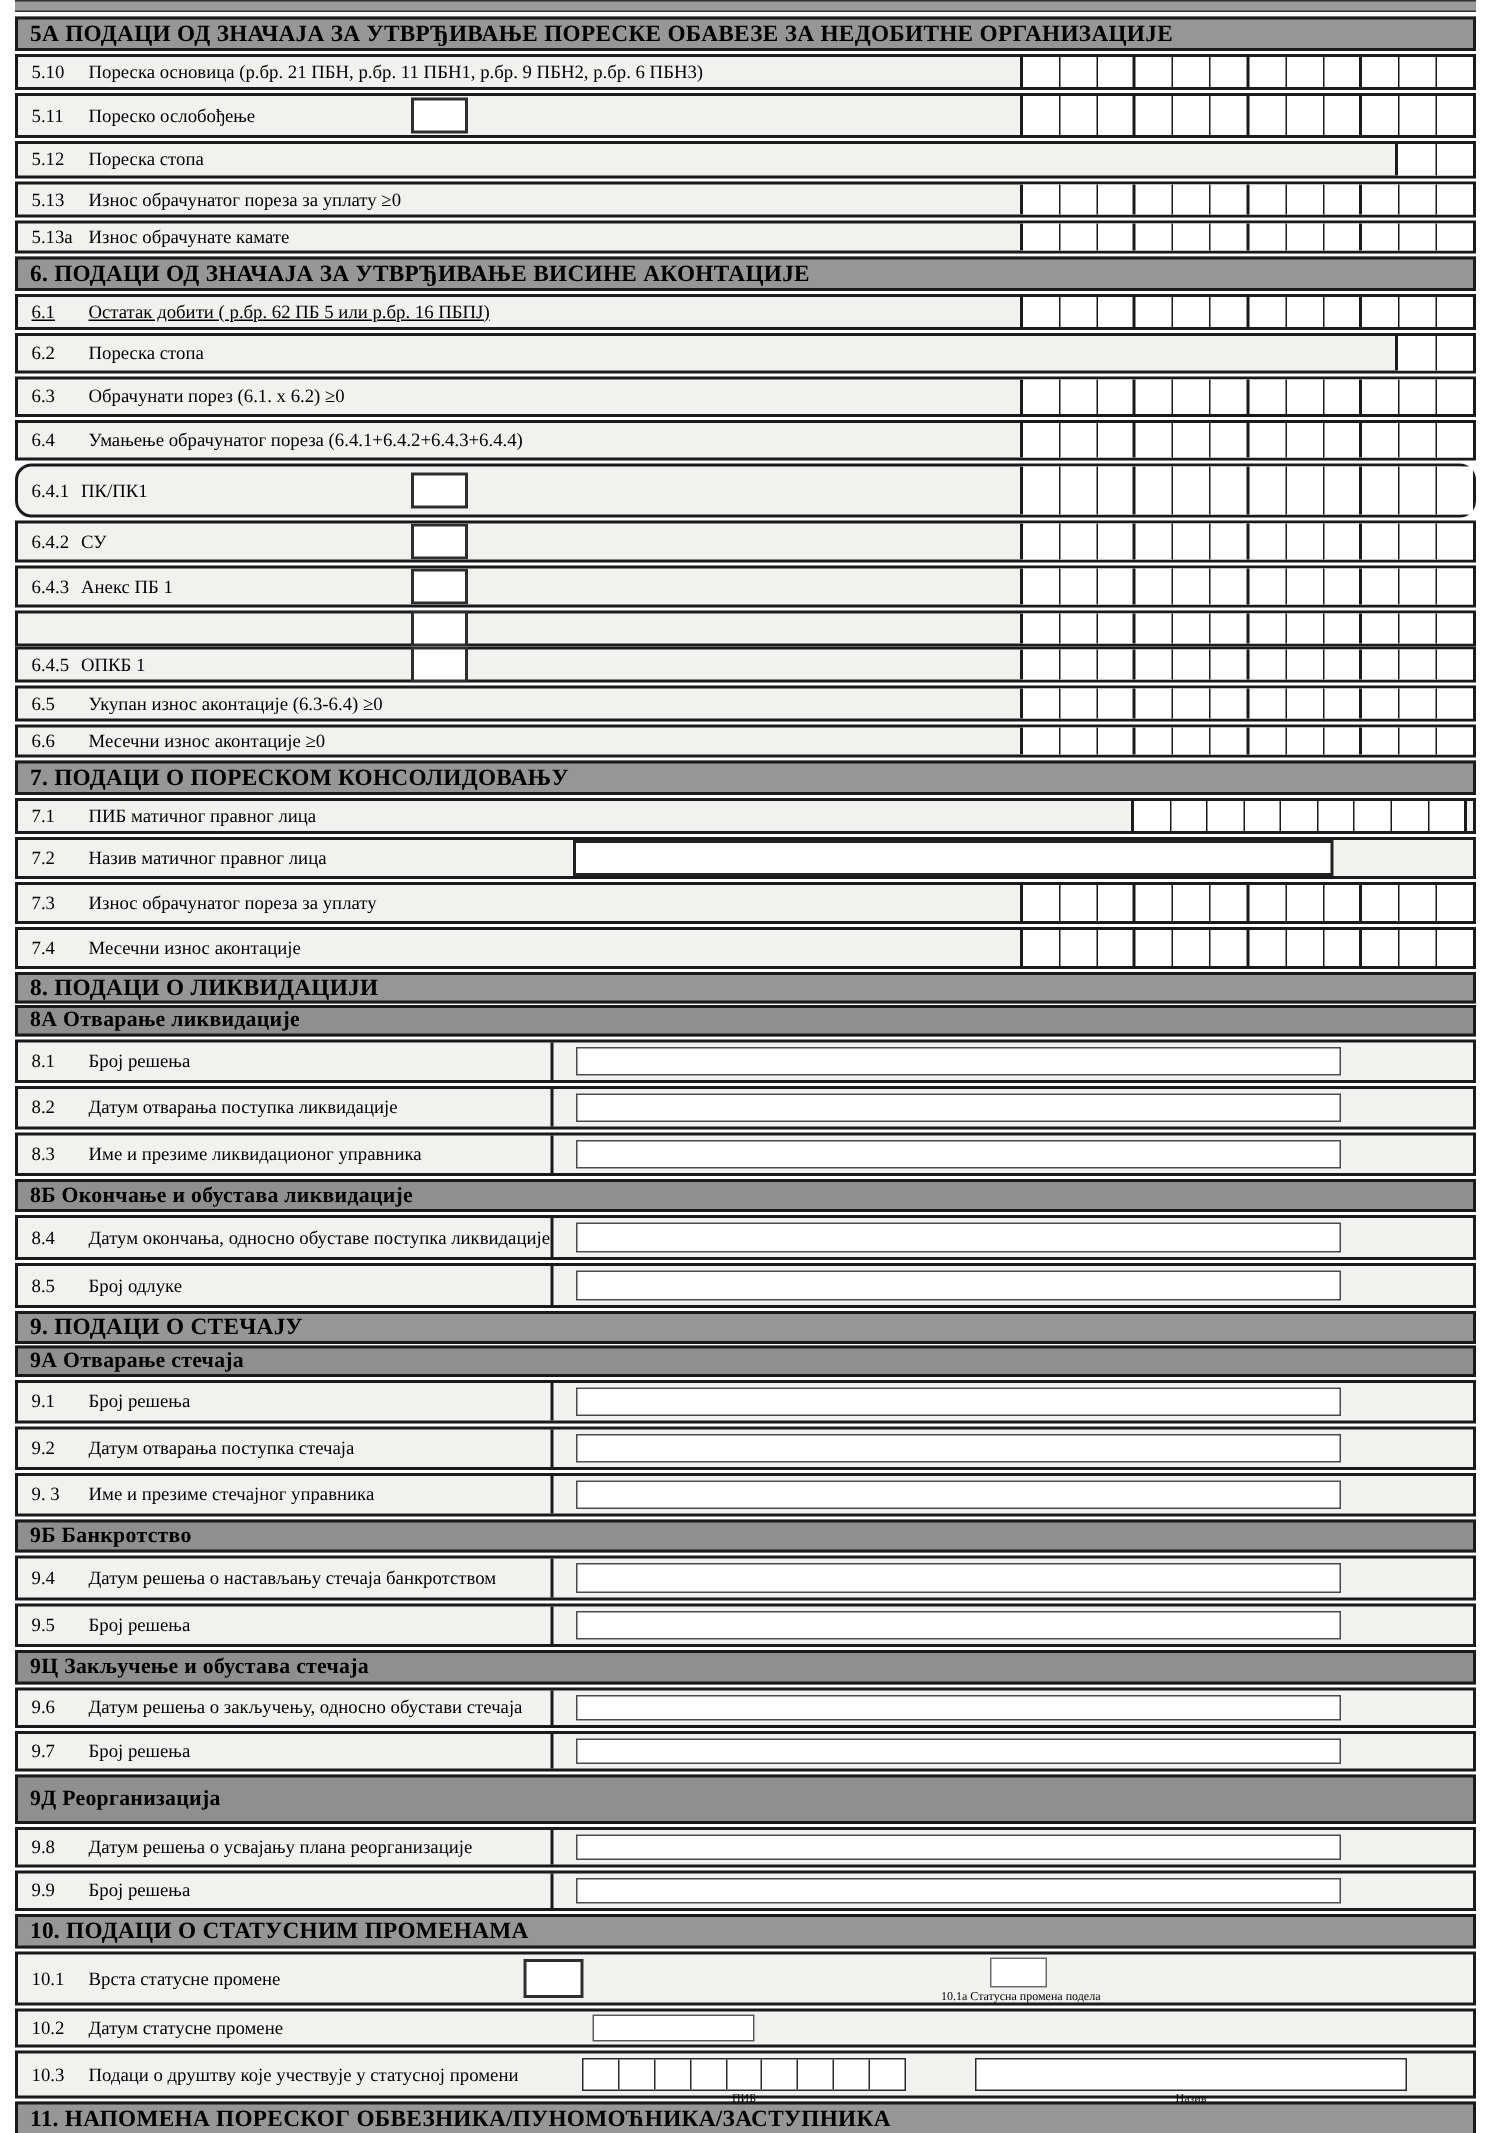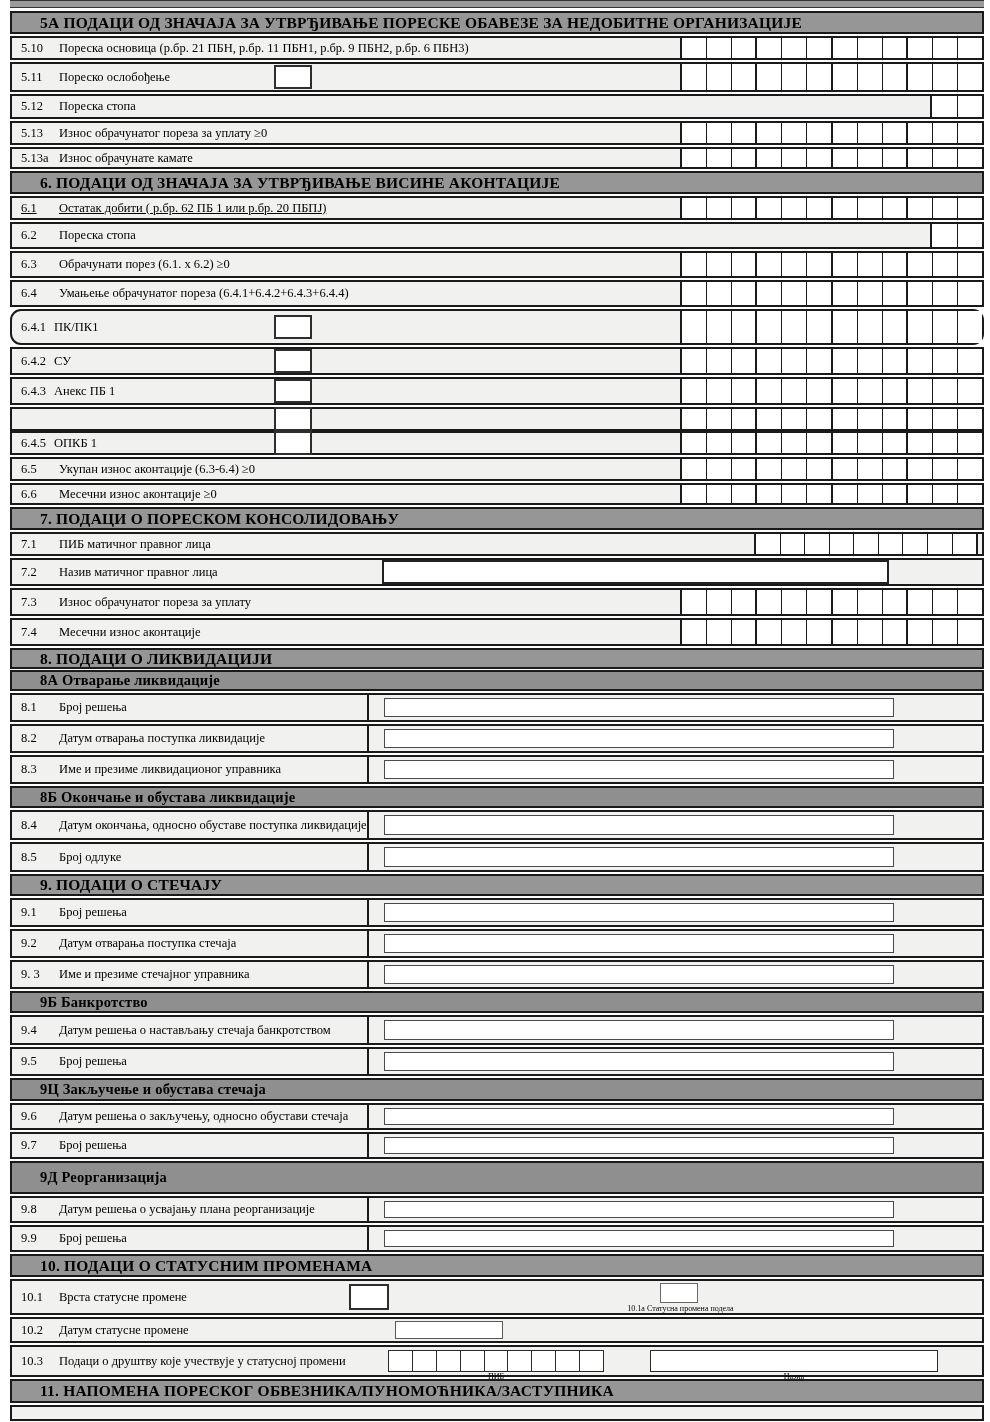--- a/index.html
+++ b/index.html
@@ -5,21 +5,21 @@
   html,body{margin:0;padding:0;}
   body{
     width:990px;height:1422px;background:#ffffff;overflow:hidden;
     font-family:"Liberation Serif","DejaVu Serif",serif;color:#000;
   }
   #top-strip{margin-left:10px;margin-right:6px;height:6px;background:#9b9b9b;
     border-top:1px solid #333;border-bottom:1px solid #333;}
   #form-root{margin-left:10px;margin-right:6px;}
   .hdr{
     background:#969696;border:2px solid #1a1a1a;box-sizing:border-box;
-    display:flex;align-items:center;padding-left:28px;
+    display:flex;align-items:center;padding-left:8px;
     font-weight:bold;font-size:15.5px;letter-spacing:.2px;
   }
   .hdr.sub{font-size:14.5px;background:#8f8f8f;}
   .row{
     position:relative;background:#f1f1ef;border:2px solid #1a1a1a;box-sizing:border-box;
   }
   .lbl{display:flex;align-items:center;height:100%;padding-left:9px;font-size:12.5px;white-space:nowrap;}
   .num{display:inline-block;min-width:36px;}
   .tight .num{min-width:0;margin-right:6px;}
   .txt{padding-left:2px;}
@@ -151,21 +151,21 @@
         <div class="cell"></div>
         <div class="cell"></div>
       </div>
     </div>
     <div class="hdr" style="height: 23px; margin-top: 2px;">
       <span>6. ПОДАЦИ ОД ЗНАЧАЈА ЗА УТВРЂИВАЊЕ ВИСИНЕ АКОНТАЦИЈЕ</span>
     </div>
     <div class="row" style="height: 24px; margin-top: 2px; text-decoration: underline;">
       <div class="lbl">
         <span class="num">6.1</span>
-        <span class="txt">Остатак добити ( р.бр. 62 ПБ 1 или р.бр. 20  ПБПЈ)</span>
+        <span class="txt">Остатак добити ( р.бр. 62 ПБ 5 или р.бр. 16  ПБПЈ)</span>
       </div>
       <div class="cells cells12">
         <div class="cell"></div>
         <div class="cell"></div>
         <div class="cell"></div>
         <div class="cell thick"></div>
         <div class="cell"></div>
         <div class="cell"></div>
         <div class="cell thick"></div>
         <div class="cell"></div>
@@ -485,20 +485,23 @@
         <div class="lbl">
           <span class="num">8.5</span>
           <span class="txt">Број одлуке</span>
         </div>
       </div>
       <div class="winput"></div>
     </div>
     <div class="hdr" style="height: 22px; margin-top: 2px;">
       <span>9. ПОДАЦИ О СТЕЧАЈУ</span>
     </div>
+    <div class="hdr sub" style="height: 21px; margin-top: 1px;">
+      <span>9А  Отварање стечаја</span>
+    </div>
     <div class="row" style="height: 29px; margin-top: 2px;">
       <div class="lblbox">
         <div class="lbl">
           <span class="num">9.1</span>
           <span class="txt">Број решења</span>
         </div>
       </div>
       <div class="winput"></div>
     </div>
     <div class="row" style="height: 29px; margin-top: 2px;">

